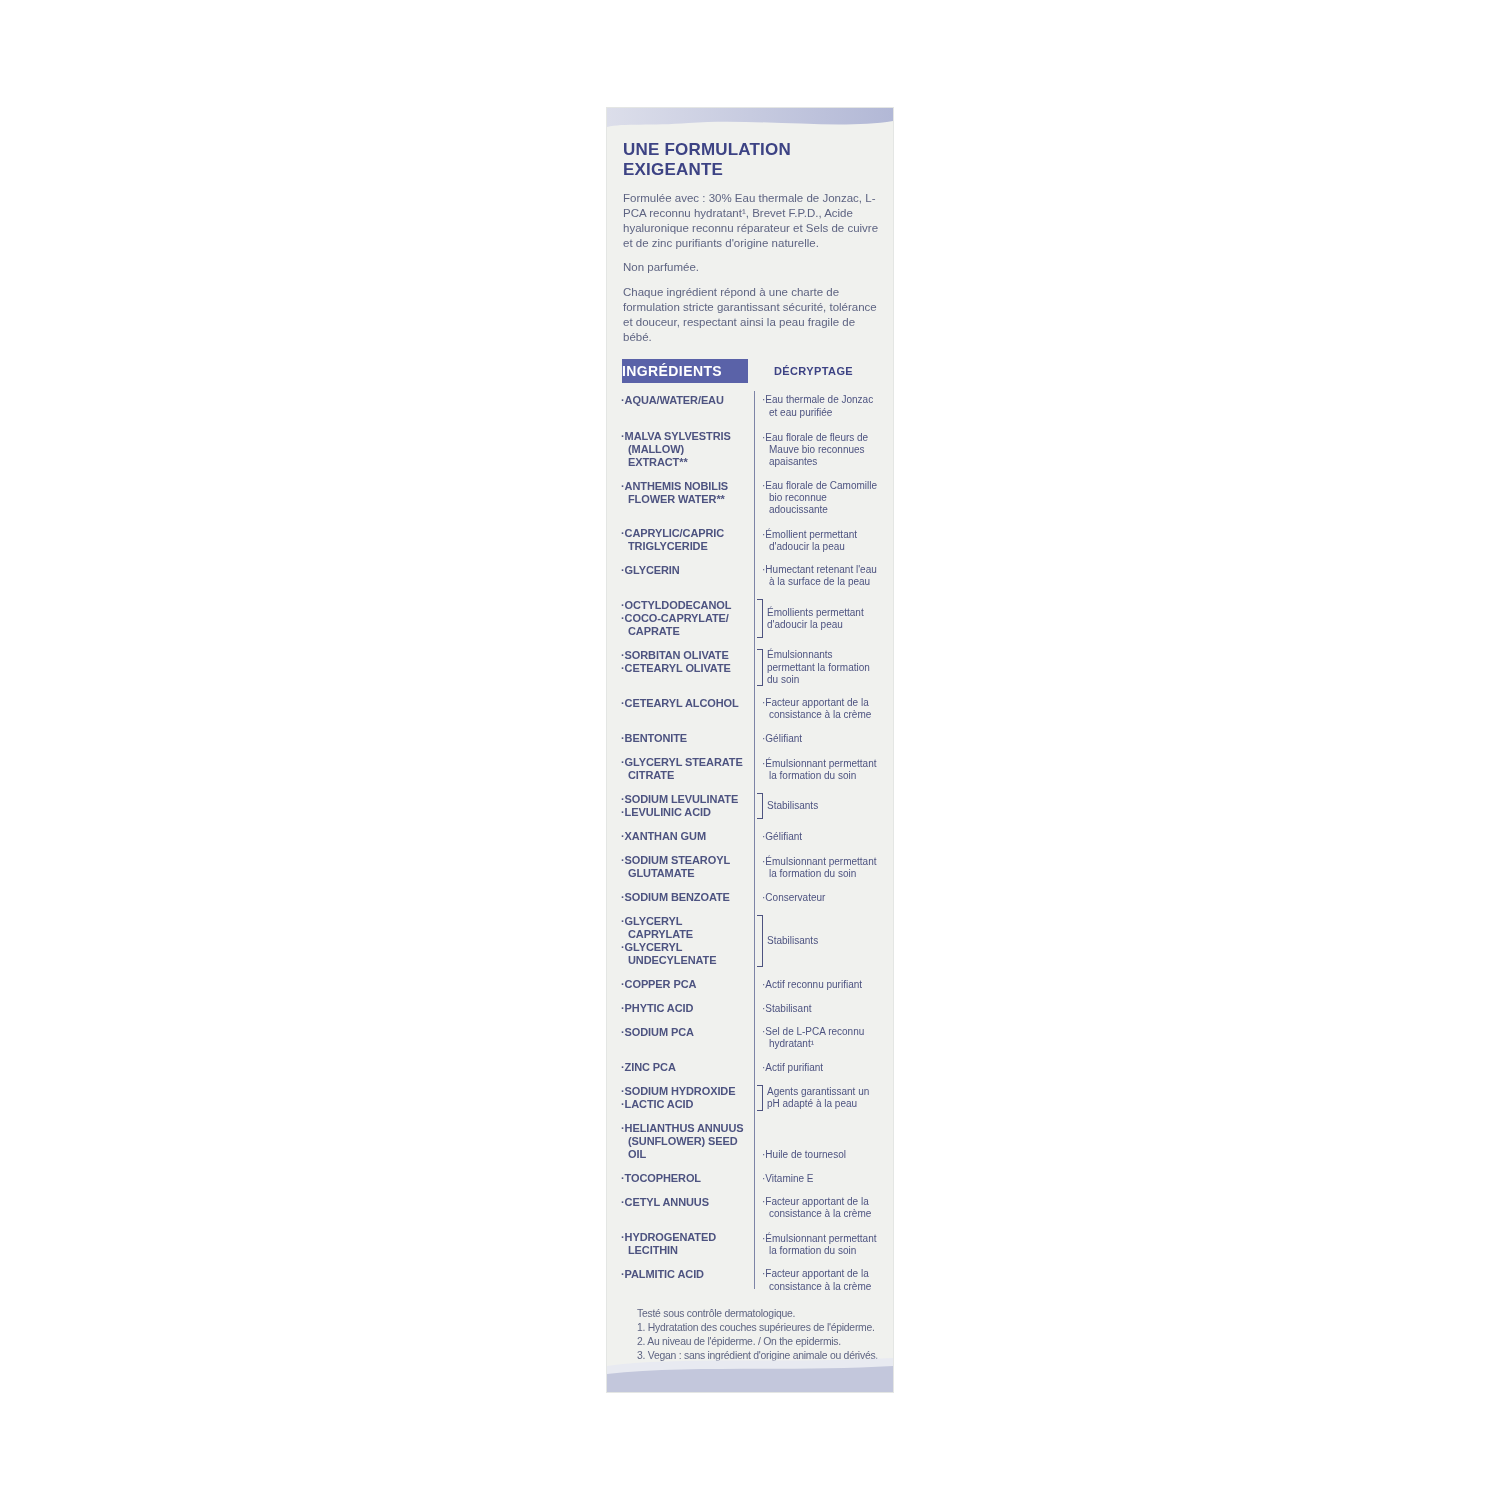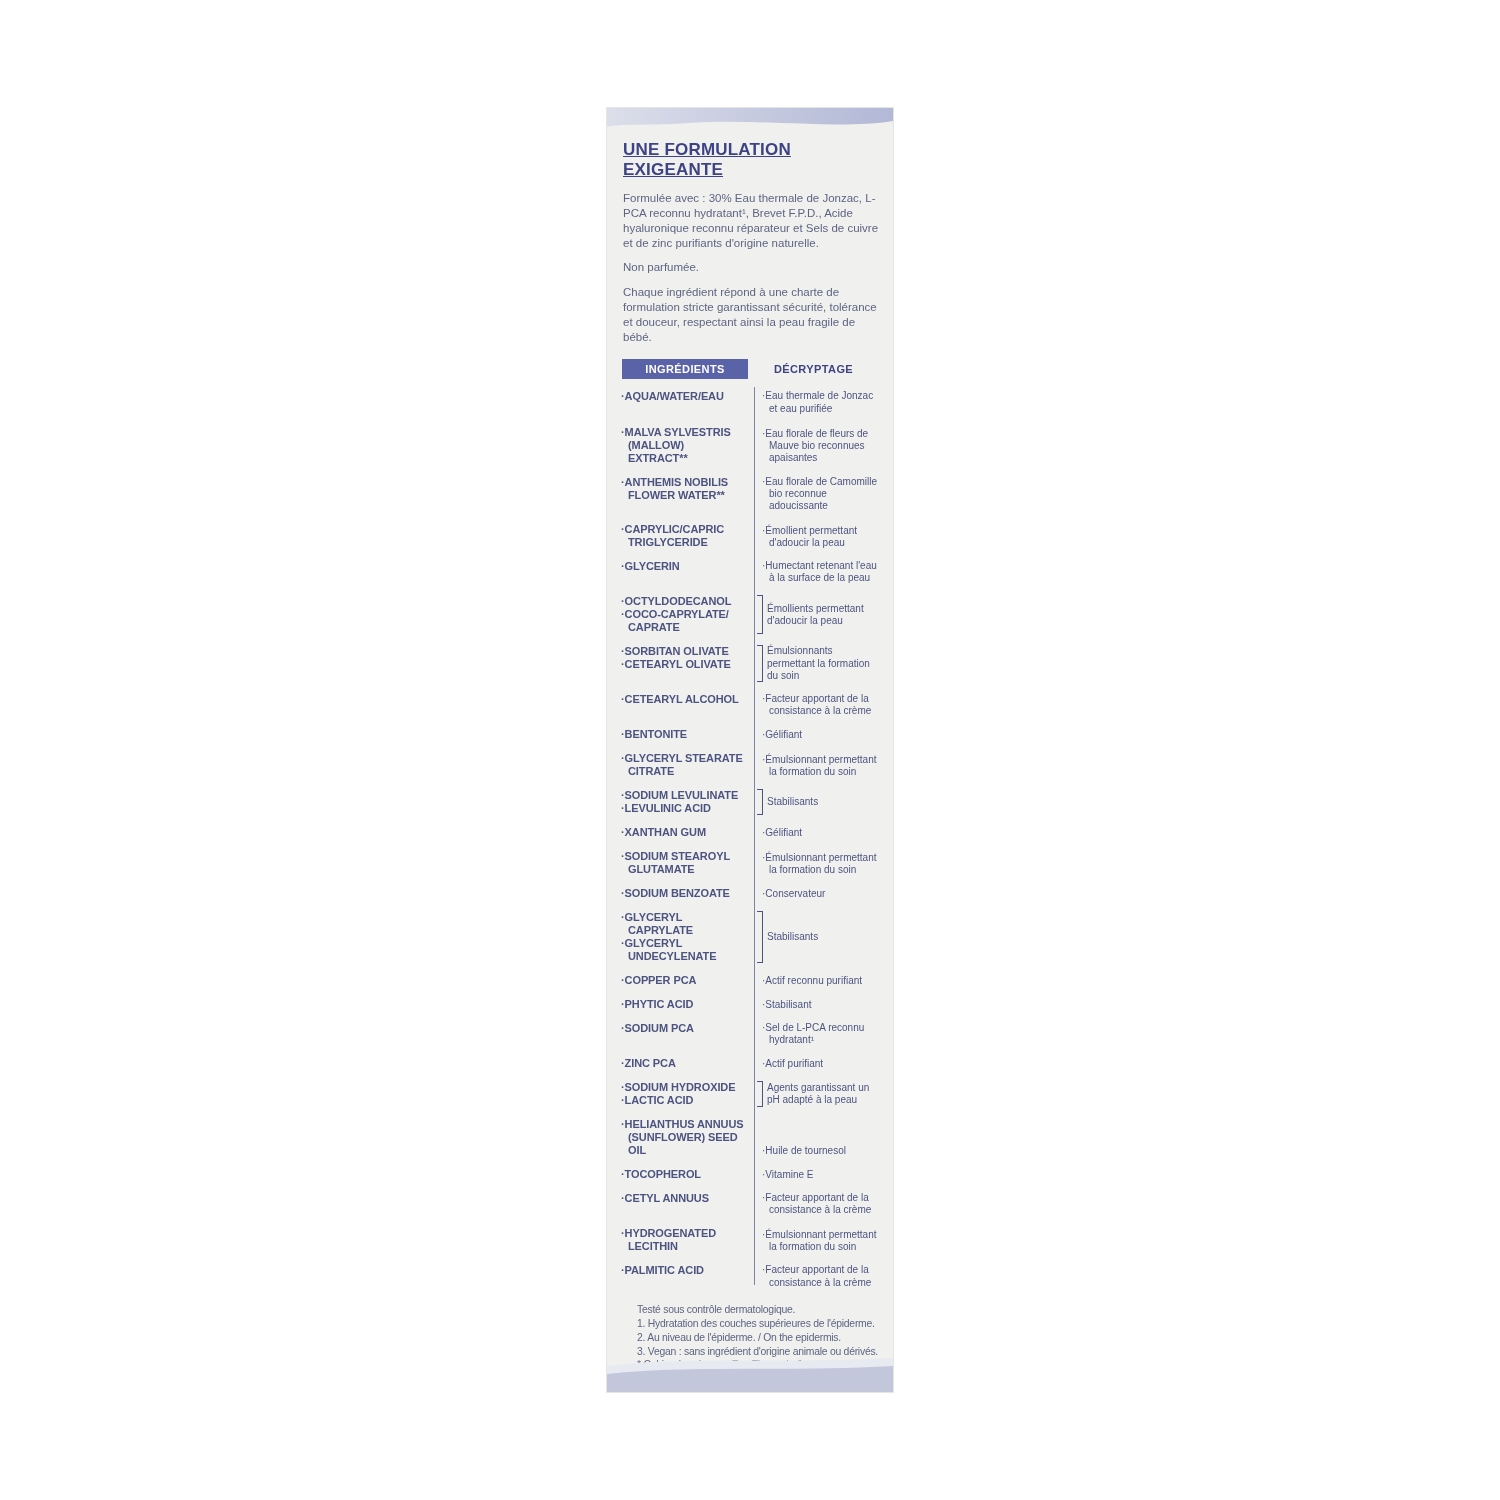--- a/index.html
+++ b/index.html
@@ -12,30 +12,30 @@
     position:absolute;left:606px;top:107px;width:288px;height:1286px;
     background:#f0f1ee;border:1px solid #e4e6e4;box-sizing:border-box;
     overflow:hidden;
   }
   .band-top{position:absolute;top:0;left:0;width:100%;height:26px;display:block;}
   .band-bottom{position:absolute;bottom:0;left:0;width:100%;height:40px;display:block;}
   .content{position:absolute;top:22px;left:0;width:100%;padding:8px 14px 0 14px;box-sizing:border-box;}
 
   .title{
     color:#3d4384;font-size:17px;font-weight:bold;line-height:1.2;
-    letter-spacing:.2px;margin:2px 0 10px 2px;width:230px;text-decoration:underline;
+    letter-spacing:.2px;margin:2px 0 10px 2px;width:230px;
   }
   .intro p{
     color:#5e6482;font-size:11.5px;line-height:1.32;margin:0 0 9px 2px;width:256px;
   }
 
   .tbl-header{display:flex;align-items:center;margin:14px 0 6px 0;}
   .ing-header-box{
     width:126px;background:#5a62a8;color:#ffffff;font-weight:bold;
-    font-size:11px;letter-spacing:.4px;text-align:center;padding:4px 0;
+    font-size:14px;letter-spacing:.4px;text-align:left;padding:4px 0;
     margin-left:1px;
   }
   .dec-header{
     flex:1;text-align:center;color:#3d4384;font-weight:bold;
     font-size:11px;letter-spacing:.4px;
   }
 
   .rows{position:relative;padding-top:5px;}
   .rows::before{
     content:"";position:absolute;left:133px;top:2px;bottom:4px;width:1px;

